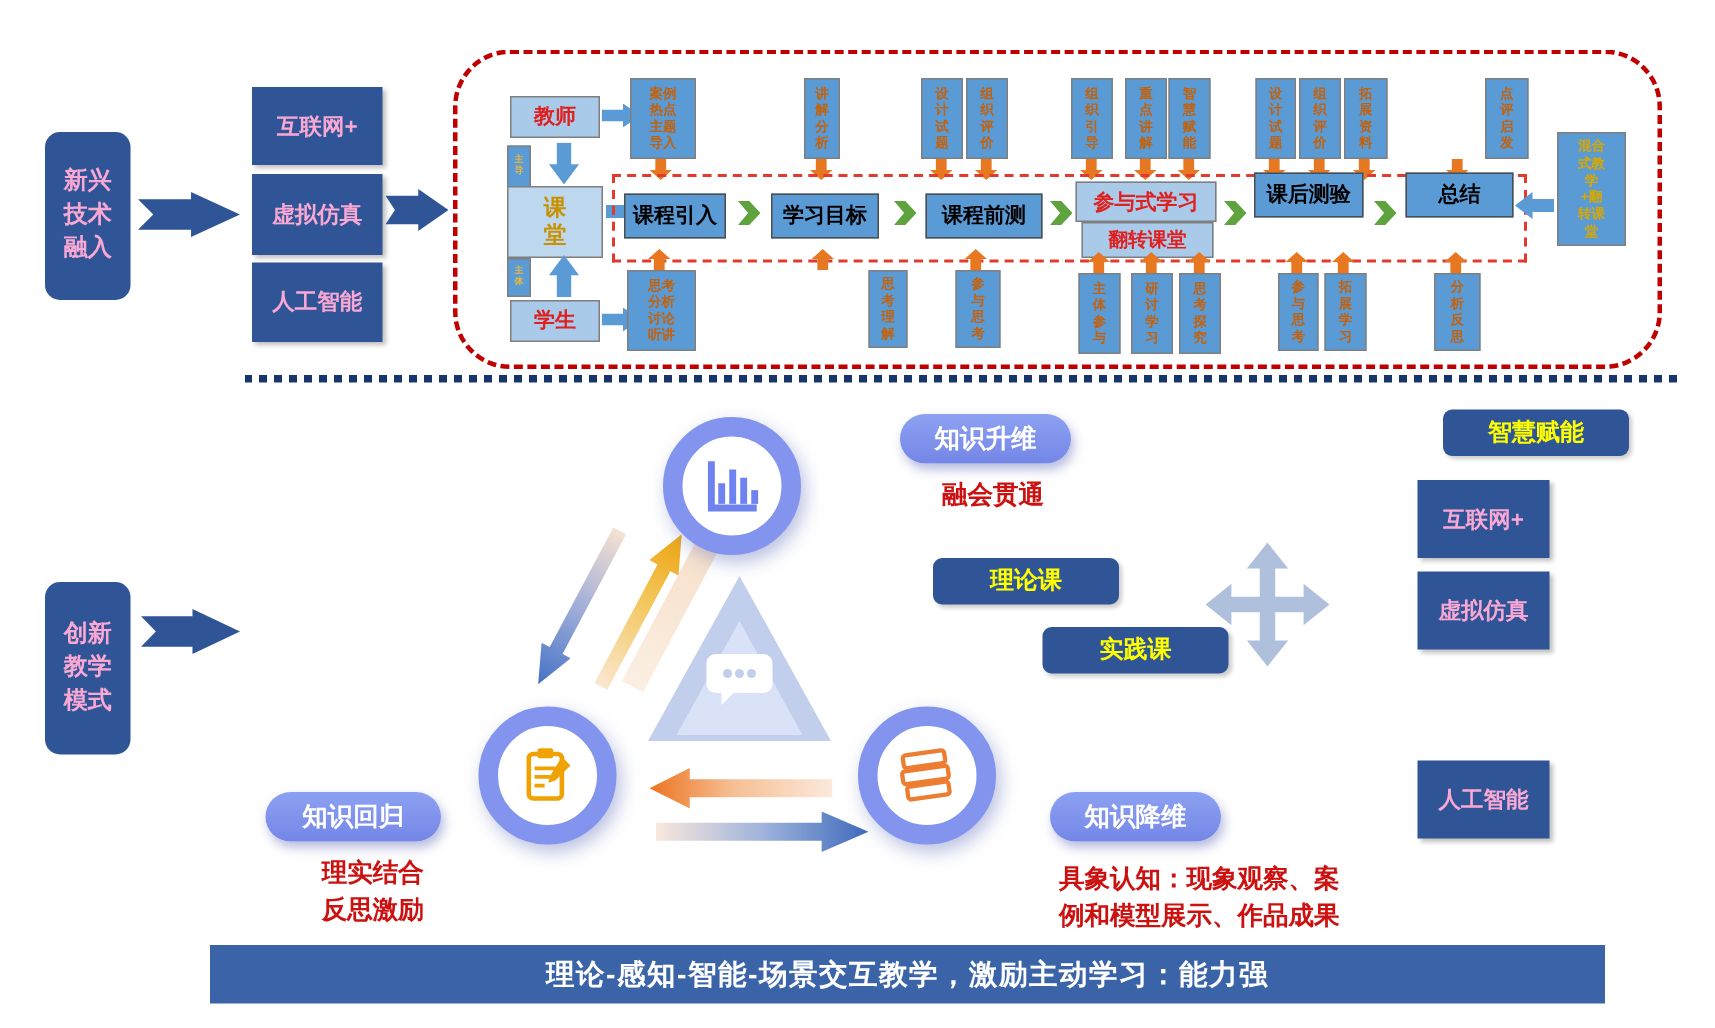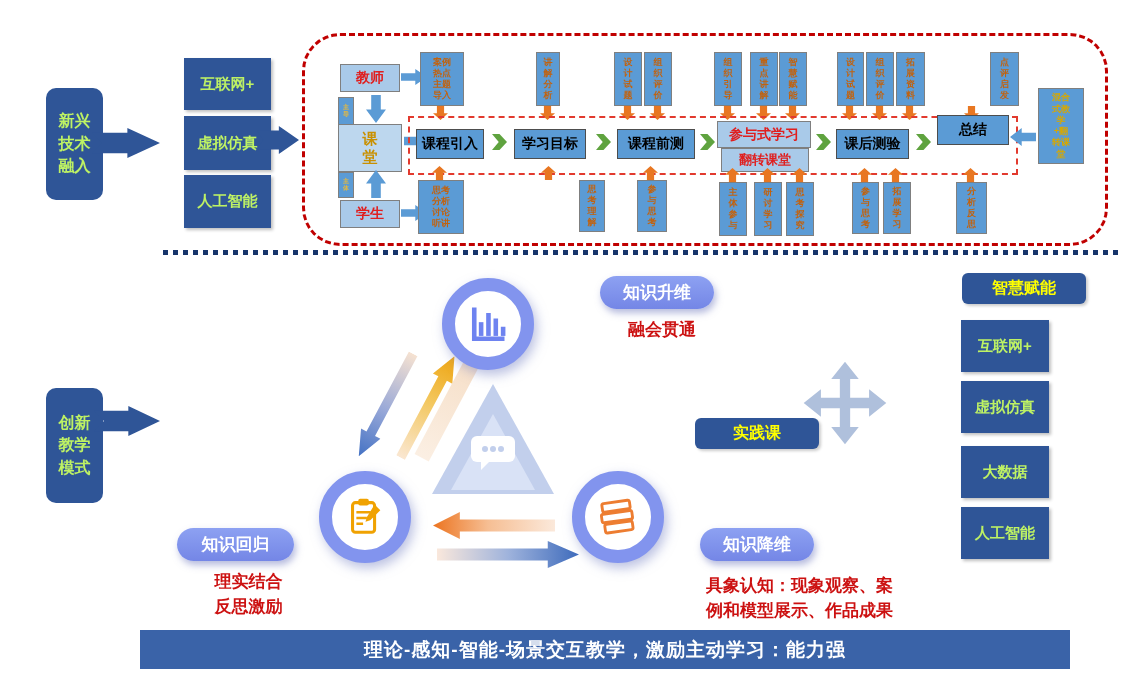--- a/index.html
+++ b/index.html
@@ -1,20 +1,20 @@
 <!DOCTYPE html>
 <html><head>
 <meta charset="utf-8">
 <style>
   html,body{margin:0;padding:0;background:#fff;}
   body{font-family:"Liberation Sans","DejaVu Sans",sans-serif;}
   .canvas{position:relative;width:1143px;height:685px;background:#fff;overflow:hidden;}
   .abs{position:absolute;}
   .c{display:flex;align-items:center;justify-content:center;}
-  .box-dark{background:#2F5597;color:#bef264;font-weight:bold;margin-left:16px;}
+  .box-dark{background:#2F5597;color:#f9a8d4;font-weight:bold;}
   .rlabel{border-radius:10px;white-space:pre-line;text-align:center;font-size:16px;line-height:1.4;}
   .tech{font-size:15px;box-shadow:2px 2px 3px rgba(0,0,0,.25);}
   .redframe{border:3px dashed #C00000;border-radius:38px;}
   .innerframe{border:2px dashed #E23A2E;}
   .vbox{background:#5B9BD5;border:1px solid #7F7F7F;color:#C2620E;font-weight:bold;font-size:9px;line-height:1.25;text-align:center;}
   .vbox span{display:block;word-break:break-all;}
   .w1{width:10px;} .w2{width:19px;}
   .flowbox{background:#5B9BD5;border:1px solid #4d4d4d;color:#000;font-weight:bold;font-size:14px;}
   .litebox{background:#A9CAE9;border:1px solid #7F7F7F;color:#E01F1F;font-weight:bold;font-size:14px;}
   .ar{background:#2F5597;}
@@ -141,21 +141,21 @@
       <span>课程前测</span>
     </div>
   <div class="abs chev" style="left:700px;top:134px;width:15px;height:16px;"></div>
   <div class="abs litebox c" style="left:717px;top:121px;width:92px;height:25px;">
       <span>参与式学习</span>
     </div>
   <div class="abs litebox c" style="left:721px;top:148px;width:86px;height:22px;font-size:13px;">
       <span>翻转课堂</span>
     </div>
   <div class="abs chev" style="left:816px;top:134px;width:15px;height:16px;"></div>
-  <div class="abs flowbox c" style="left:836px;top:129px;width:71px;height:28px;text-align:right;">
+  <div class="abs flowbox c" style="left:836px;top:115px;width:71px;height:28px;text-align:right;">
       <span>课后测验</span>
     </div>
   <div class="abs chev" style="left:916px;top:134px;width:15px;height:16px;"></div>
   <div class="abs flowbox c" style="left:937px;top:115px;width:70px;height:28px;">
       <span>总结</span>
     </div>
 
   <div class="abs arb arrow-left" style="left:1010px;top:128px;width:26px;height:18px;"></div>
   <div class="abs vbox c" style="left:1038px;top:88px;width:44px;height:74px;color:#D8A800;">
       <span class="w2">混合式教学+翻转课堂</span>
@@ -260,40 +260,40 @@
     </div>
   <div class="abs rednote" style="left:196px;top:570px;width:105px;text-align:center;">理实结合
 反思激励</div>
 
   <div class="abs pill c" style="left:700px;top:528px;width:114px;height:33px;">
       <span>知识降维</span>
     </div>
   <div class="abs rednote" style="left:706px;top:574px;width:345px;text-align:left;">具象认知：现象观察、案
 例和模型展示、作品成果</div>
 
+  <div class="abs course c" style="left:587px;top:372px;width:124px;height:31px;">
+      <span>理论课</span>
+    </div>
   <div class="abs course c" style="left:660px;top:418px;width:124px;height:31px;">
       <span>实践课</span>
     </div>
 
   <svg class="abs" style="left:802px;top:360px;" width="86" height="86" viewBox="0 0 100 100">
     <path d="M50 2 L66 22 L56 22 L56 44 L78 44 L78 34 L98 50 L78 66 L78 56 L56 56 L56 78 L66 78 L50 98 L34 78 L44 78 L44 56 L22 56 L22 66 L2 50 L22 34 L22 44 L44 44 L44 22 L34 22 Z" fill="#AFC0DC"></path>
   </svg>
 
   <div class="abs course c" style="left:927px;top:273px;width:124px;height:31px;">
       <span>智慧赋能</span>
     </div>
   <div class="abs box-dark tech c" style="left:945px;top:320px;width:88px;height:52px;">
       <span>互联网+</span>
     </div>
   <div class="abs box-dark tech c" style="left:945px;top:381px;width:88px;height:52px;">
       <span>虚拟仿真</span>
     </div>
-  <div class="abs box-dark tech c" style="left:945px;top:446px;width:88px;height:52px;">
-      <span>大数据</span>
-    </div>
   <div class="abs box-dark tech c" style="left:945px;top:507px;width:88px;height:52px;">
       <span>人工智能</span>
     </div>
 
   <div class="abs banner c" style="left:140px;top:630px;width:930px;height:39px;">
       <span>理论-感知-智能-场景交互教学，激励主动学习：能力强</span>
     </div>
 
 </div>
 

